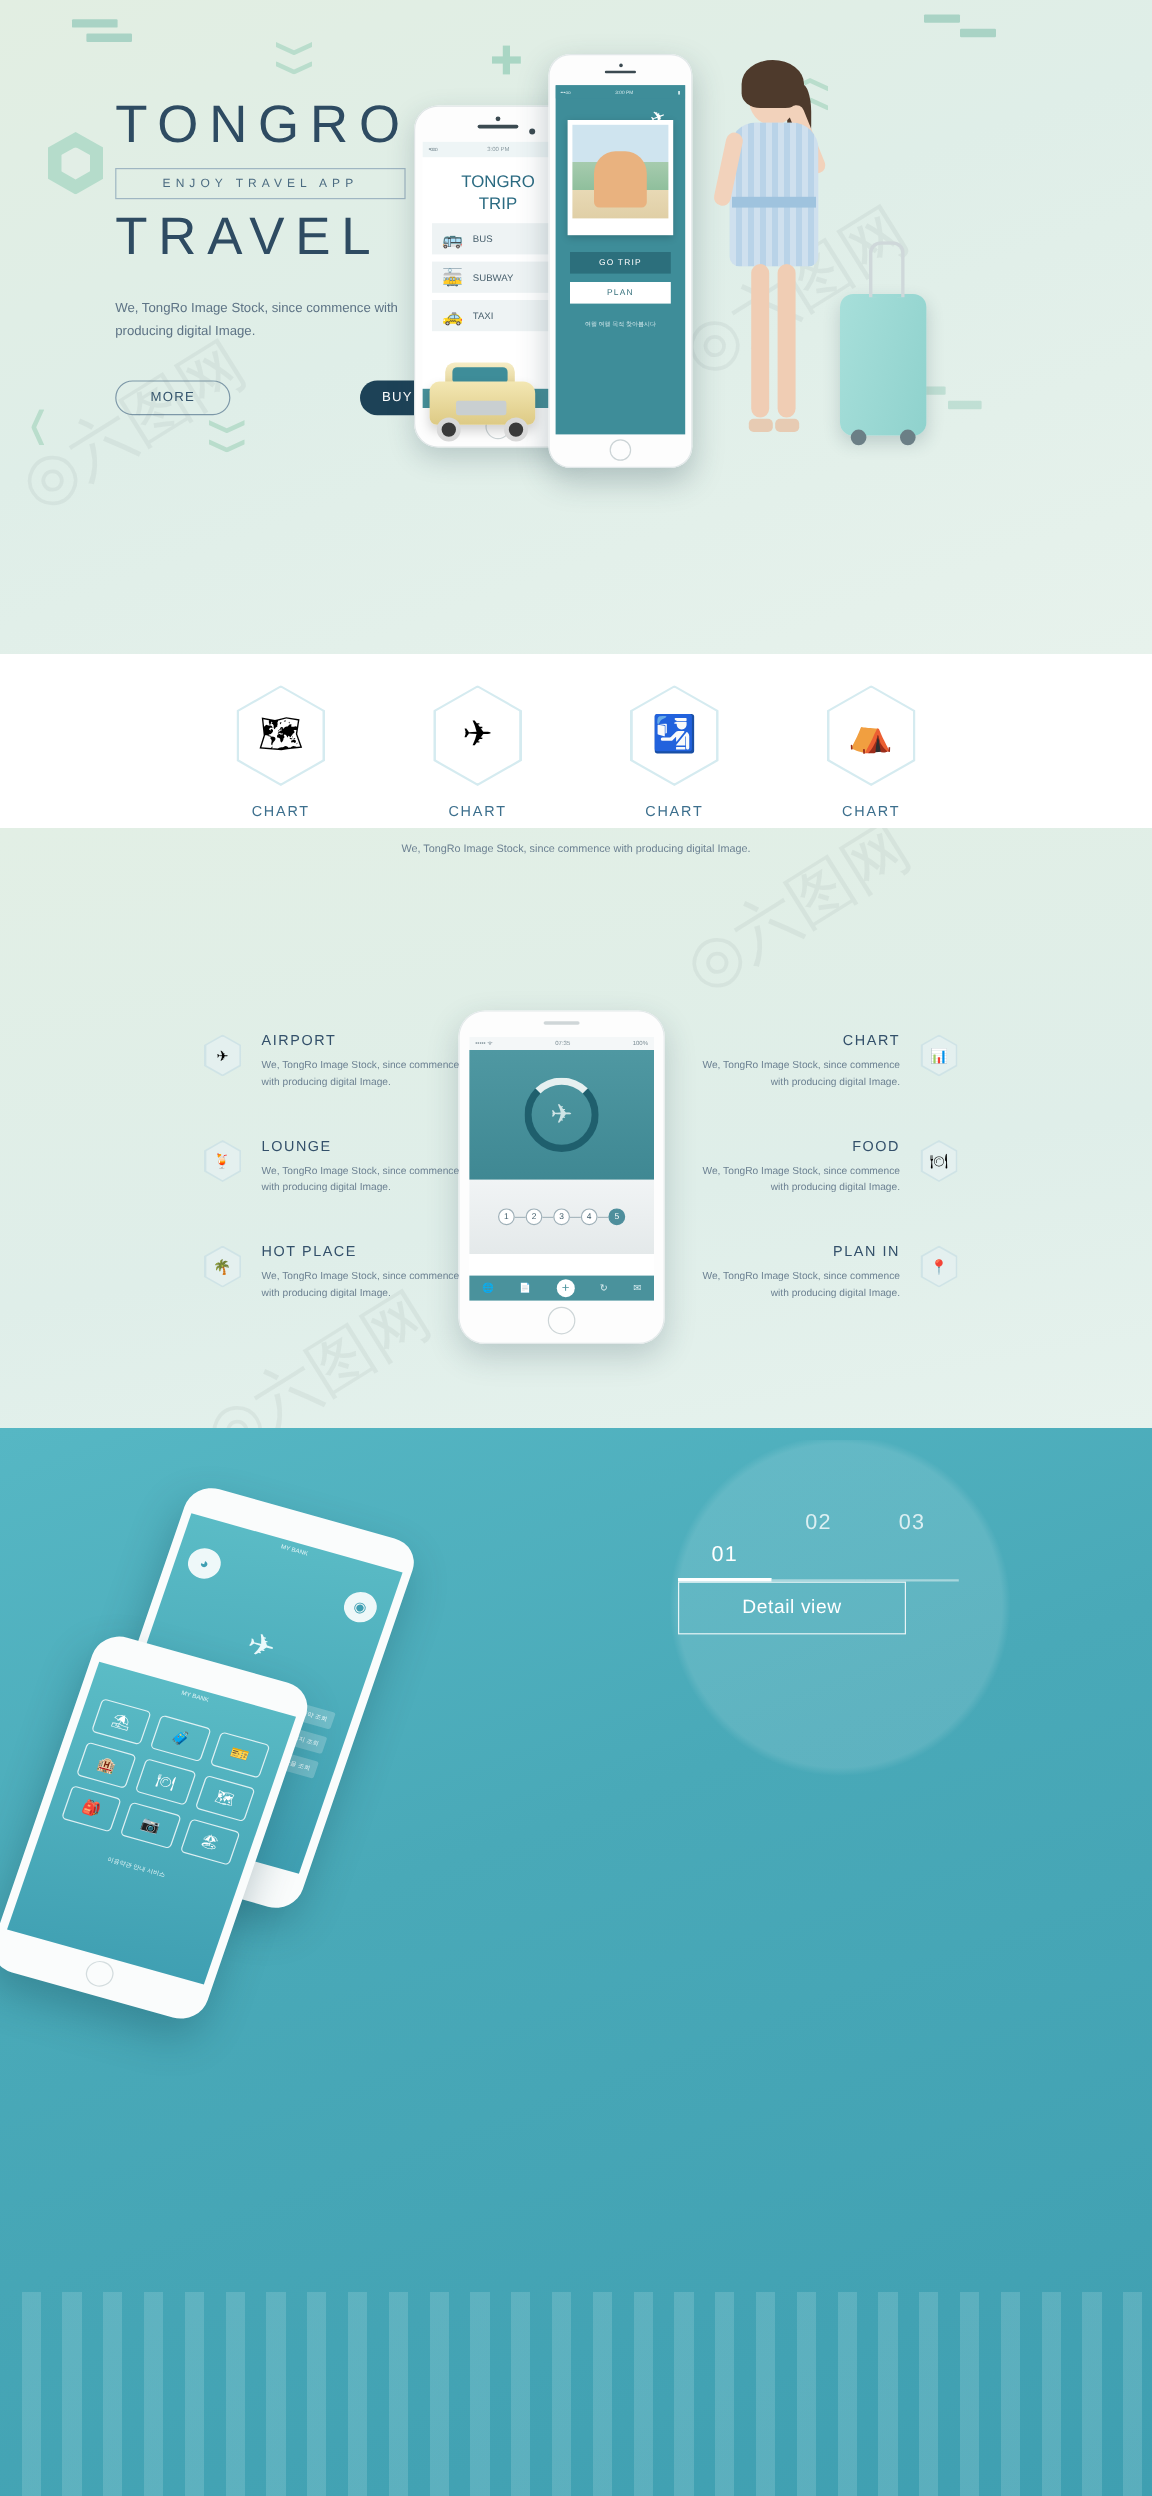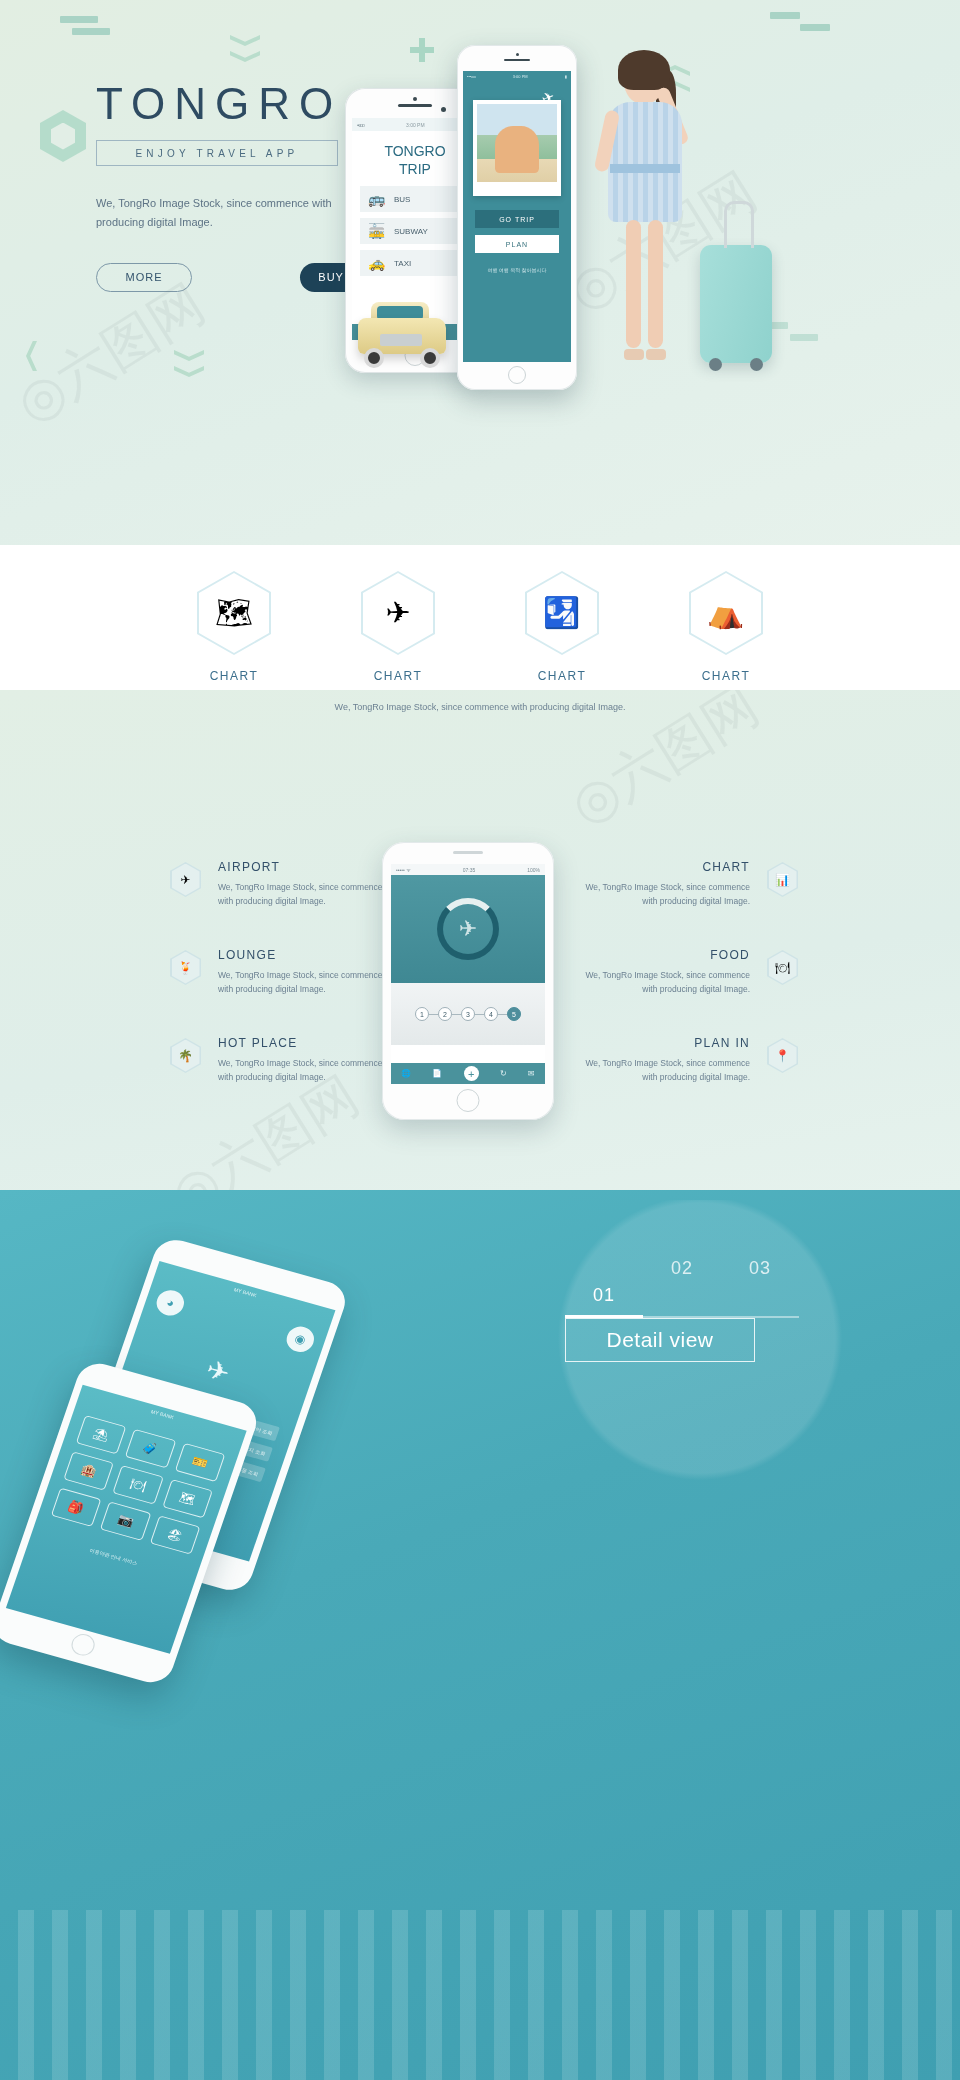--- a/index.html
+++ b/index.html
@@ -268,21 +268,21 @@
     background:repeating-linear-gradient(90deg,transparent 0 18px,#d6f0f2 18px 34px);}
 
   .nums { position:absolute; left:565px; top:68px; display:flex; gap:0; }
   .num { width:78px; text-align:center; padding-bottom:9px; border-bottom:2px solid rgba(255,255,255,.45);
          color:rgba(255,255,255,.78); font-size:18px; letter-spacing:1px; }
   .num.active { color:#fff; border-bottom:3px solid #fff;margin-top:27px; }
 
   .detail-btn {
     position:absolute; left:565px; top:128px; width:190px; height:44px;
     border:1px solid rgba(255,255,255,.85); background:transparent;
-    color:#fff; font-size:21px; letter-spacing:.5px; cursor:pointer;
+    color:#fff; font-size:16px; letter-spacing:.5px; cursor:pointer;
     font-family:"Liberation Sans", sans-serif;
   }
   .foot-body {
     position:absolute; left:565px; top:196px; width:300px;
     font-size:9.5px; line-height:2.05; color:#eaf8fa; letter-spacing:.55px;
     text-align:justify;
   }
 
   .iso { position:absolute; left:36px; top:48px; width:420px; height:400px; }
   .isoP {
@@ -346,20 +346,21 @@
     <div class="dash" style="left:770px;top:12px;width:30px;"></div>
     <div class="dash" style="left:800px;top:24px;width:30px;"></div>
     <div class="dash" style="left:760px;top:322px;width:28px;opacity:.6;"></div>
     <div class="dash" style="left:790px;top:334px;width:28px;opacity:.6;"></div>
 
     <div class="hero-copy">
       <div class="brand-1">TONGRO</div>
       <div class="brand-rule">
         <span>ENJOY TRAVEL APP</span>
       </div>
+      <div class="brand-2">TRAVEL</div>
       <div class="hero-desc">We, TongRo Image Stock, since commence with producing digital Image.</div>
       <div class="hero-btns">
         <button class="btn-ghost">MORE</button>
         <button class="btn-solid">BUY NOW</button>
       </div>
     </div>
 
     <div class="phoneA">
       <div class="cam">
         <div class="dot"></div>

